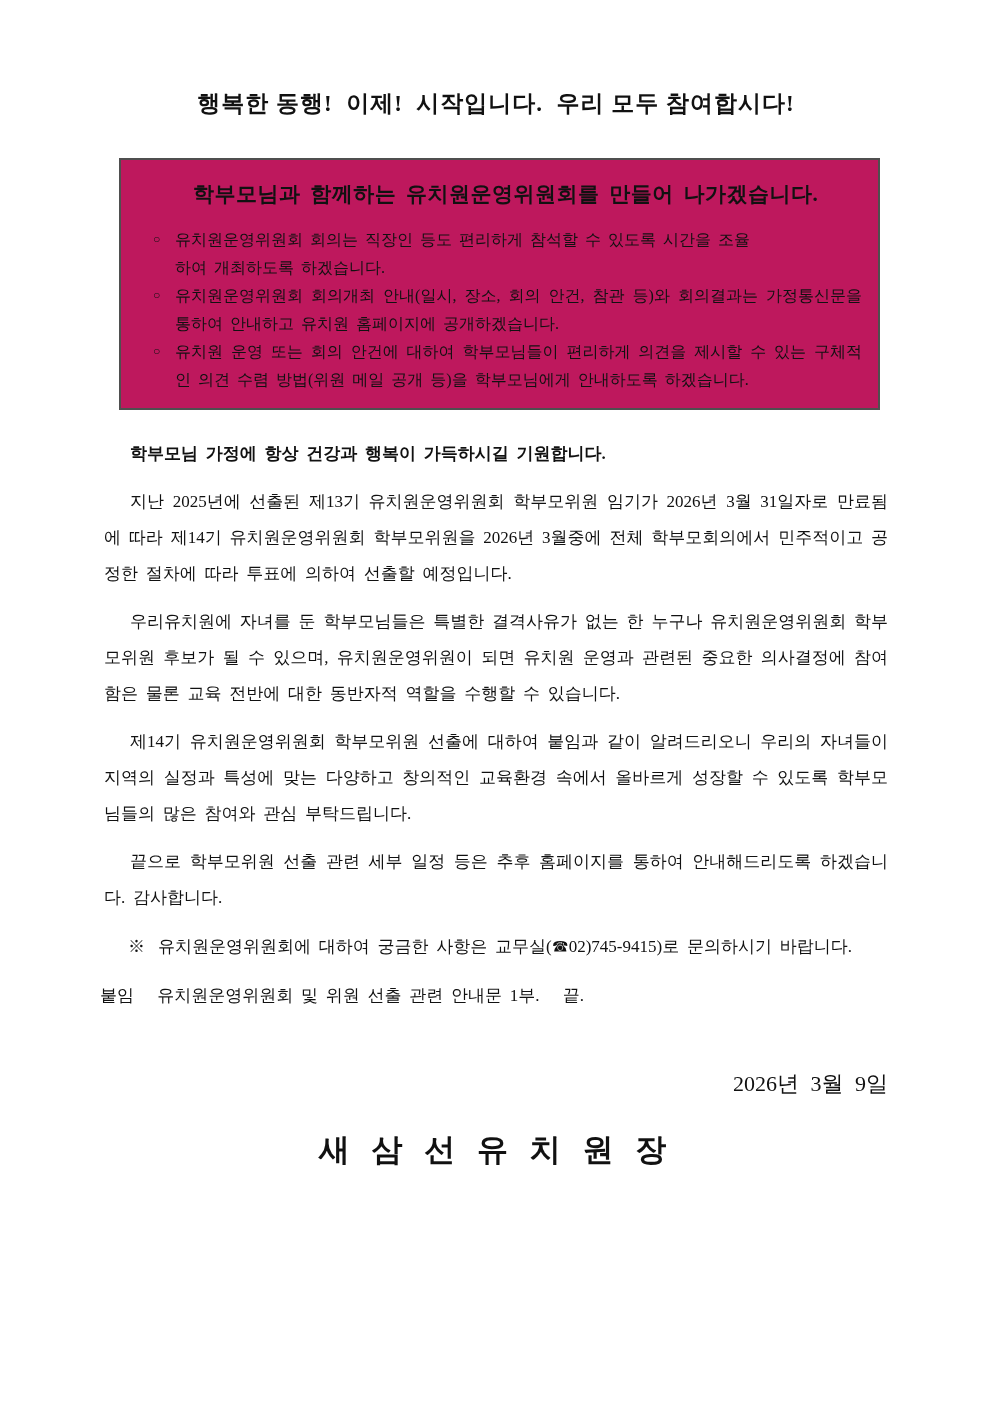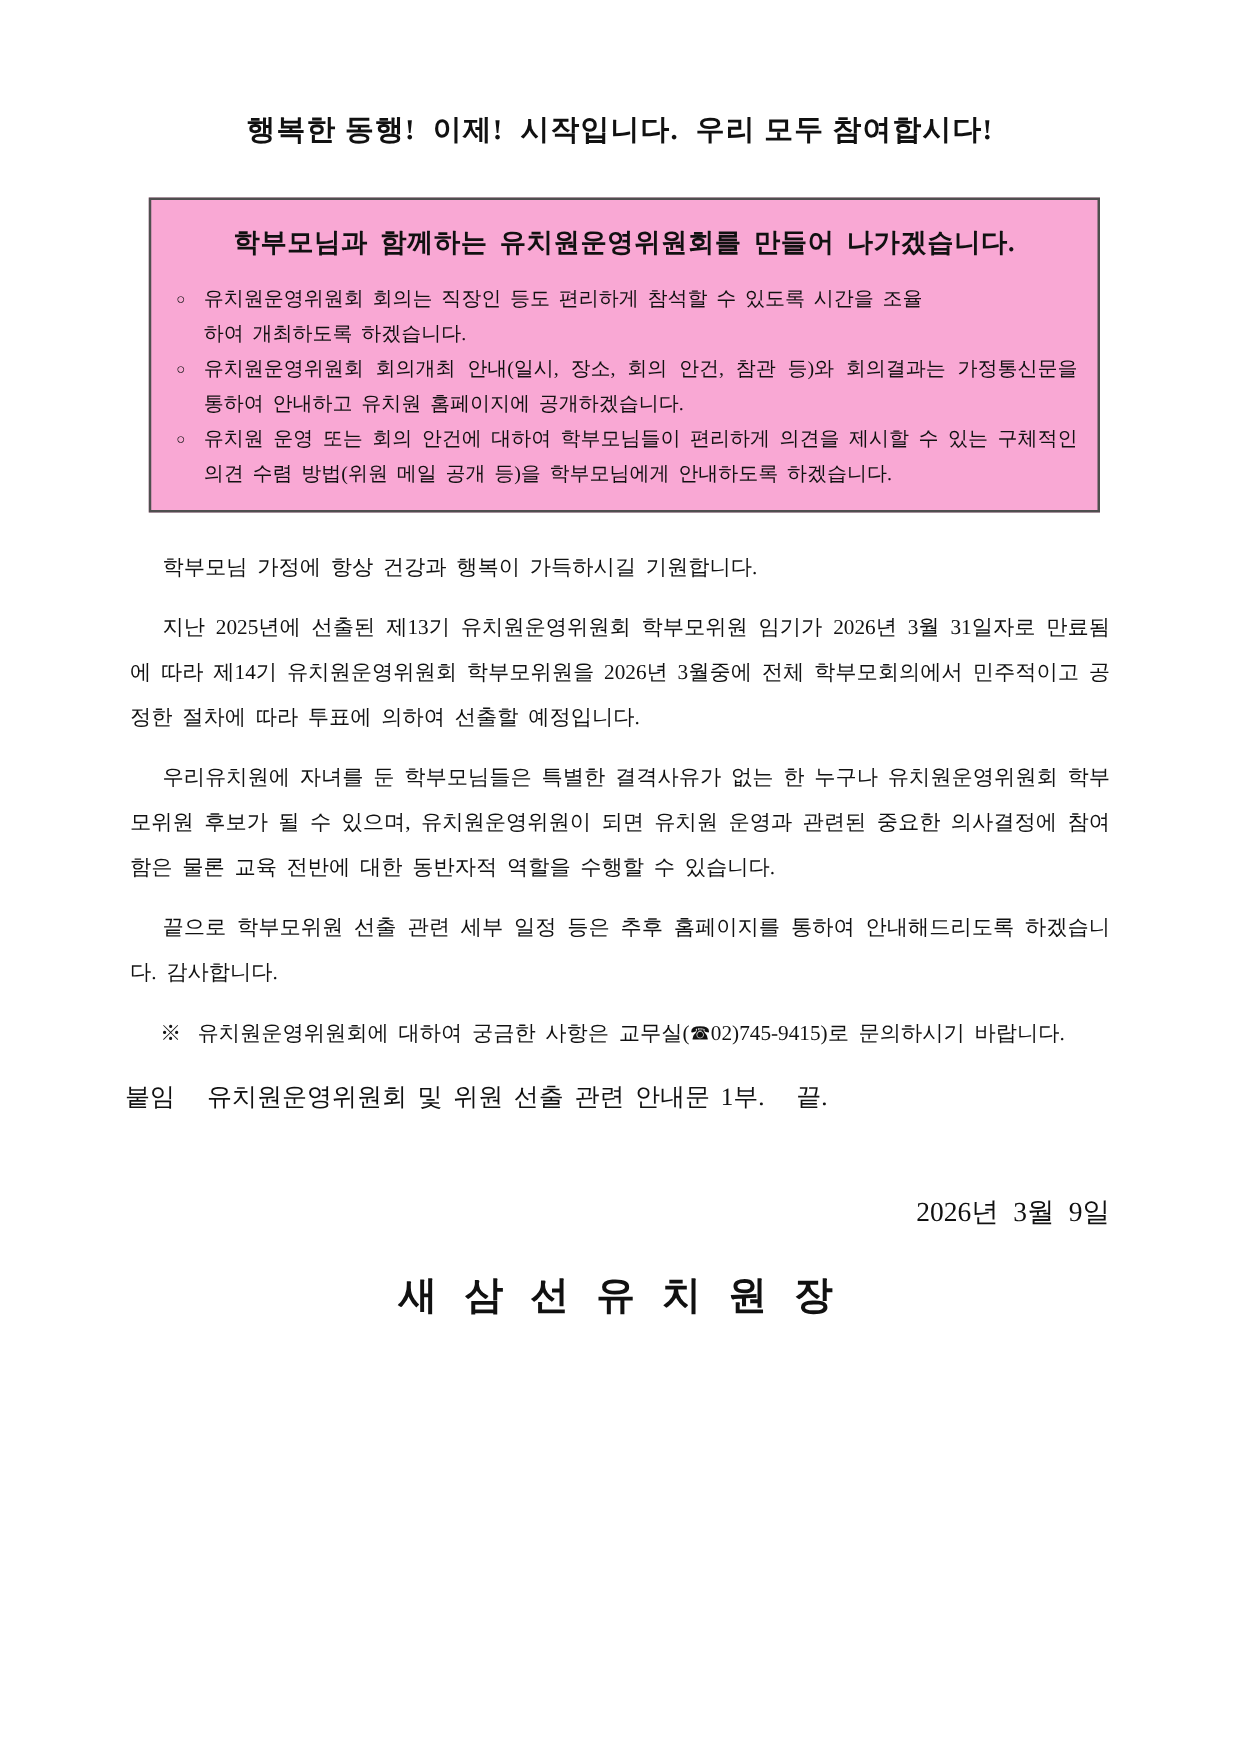--- a/index.html
+++ b/index.html
@@ -25,22 +25,22 @@
     font-weight: bold;
     letter-spacing: 1px;
     white-space: pre-wrap;
     margin: 0 0 38px 0;
     line-height: 1.4;
   }
   .notice-box {
     box-sizing: border-box;
     margin: 0 8px 0 15px;
     border: 2px solid #4f4f4f;
-    background: #f9a8d4;
-    padding: 20px 16px 14px 16px;
+    background: #be185d;
+    padding: 20px 16px 14px 28px;
   }
   .notice-box-title {
     text-align: center;
     font-size: 21px;
     font-weight: bold;
     letter-spacing: 0.5px;
     word-spacing: 4px;
     margin: 0 0 16px 0;
     line-height: 1.4;
   }
@@ -68,39 +68,40 @@
   .body-paragraph {
     font-size: 17px;
     line-height: 2.1;
     text-align: justify;
     word-spacing: 3.5px;
     text-indent: 26px;
     margin: 0 0 13px 0;
   }
   .first-paragraph {
     margin-top: 26px;
+    font-weight: bold;
   }
   .contact-note {
     display: flex;
     align-items: flex-start;
     font-size: 17px;
     line-height: 2.1;
     word-spacing: 3.5px;
     margin: 0 0 13px 0;
     padding-left: 24px;
   }
   .note-marker {
     flex: 0 0 30px;
   }
   .note-text {
     flex: 1 1 auto;
     text-align: justify;
   }
   .attachment-line {
-    font-size: 20px;
+    font-size: 17px;
     line-height: 2.1;
     word-spacing: 3.5px;
     white-space: pre-wrap;
     margin: 10px 0 0 -4px;
     font-family: Liberation Serif, serif;
   }
   .issue-date {
     text-align: right;
     font-size: 22px;
     word-spacing: 6px;
@@ -141,20 +142,21 @@
     </div>
   </div>
 
   <p class="body-paragraph first-paragraph">학부모님 가정에 항상 건강과 행복이 가득하시길 기원합니다.</p>
 
 
   <p class="body-paragraph">지난 2025년에 선출된 제13기 유치원운영위원회 학부모위원 임기가 2026년 3월 31일자로 만료됨에 따라 제14기 유치원운영위원회 학부모위원을 2026년 3월중에 전체 학부모회의에서 민주적이고 공정한 절차에 따라 투표에 의하여 선출할 예정입니다.</p>
 
   <p class="body-paragraph">우리유치원에 자녀를 둔 학부모님들은 특별한 결격사유가 없는 한 누구나 유치원운영위원회 학부모위원 후보가 될 수 있으며, 유치원운영위원이 되면 유치원 운영과 관련된 중요한 의사결정에 참여함은 물론 교육 전반에 대한 동반자적 역할을 수행할 수 있습니다.</p>
 
+  <p class="body-paragraph">제14기 유치원운영위원회 학부모위원 선출에 대하여 붙임과 같이 알려드리오니 우리의 자녀들이 지역의 실정과 특성에 맞는 다양하고 창의적인 교육환경 속에서 올바르게 성장할 수 있도록 학부모님들의 많은 참여와 관심 부탁드립니다.</p>
 
   <p class="body-paragraph">끝으로 학부모위원 선출 관련 세부 일정 등은 추후 홈페이지를 통하여 안내해드리도록 하겠습니다. 감사합니다.</p>
 
   <div class="contact-note">
     <span class="note-marker">※</span>
     <span class="note-text">유치원운영위원회에 대하여 궁금한 사항은 교무실(☎02)745-9415)로 문의하시기 바랍니다.</span>
   </div>
 
   <div class="attachment-line">붙임   유치원운영위원회 및 위원 선출 관련 안내문 1부.   끝.</div>
 

